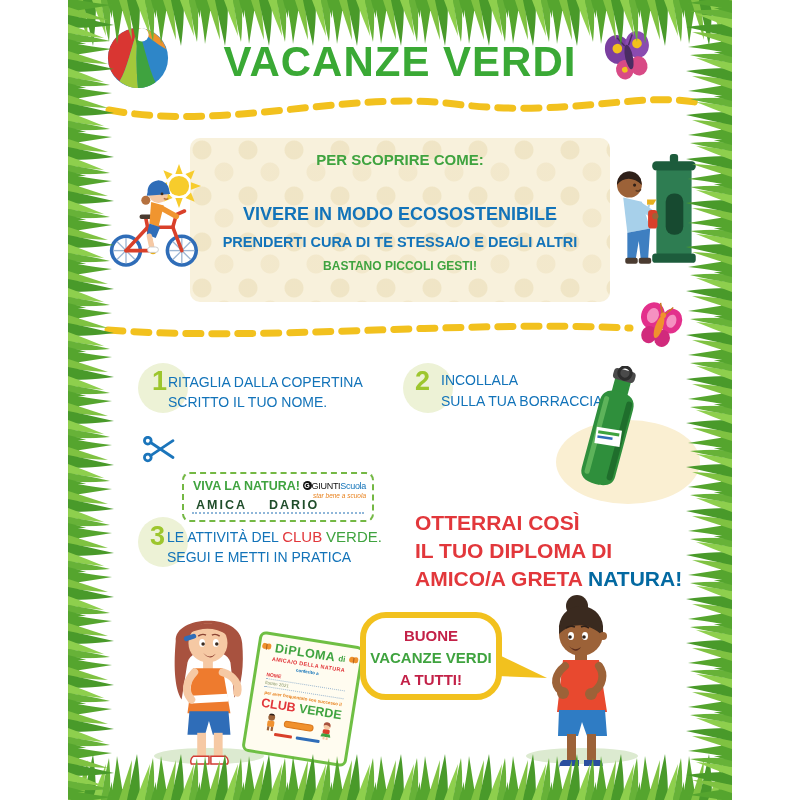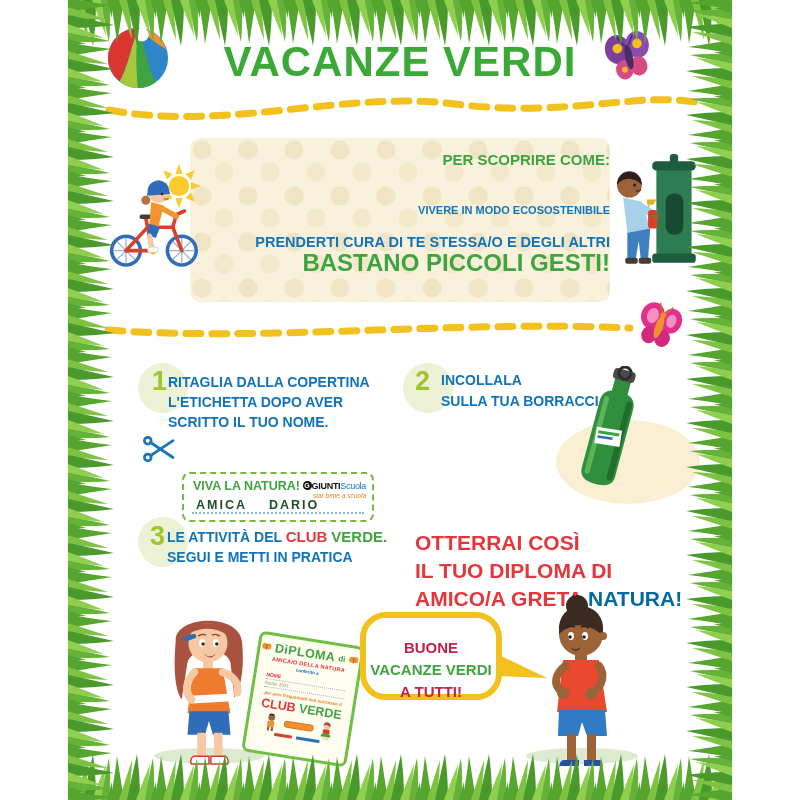--- a/index.html
+++ b/index.html
@@ -16,57 +16,57 @@
   #title{left:190px;top:38px;width:420px;text-align:center;font-size:42px;font-weight:bold;color:#3aa935;letter-spacing:1px}
   #bf1{left:600px;top:28px;width:58px;height:58px}
   #dash1{left:95px;top:80px;width:615px;height:52px}
   #dash2{left:100px;top:314px;width:545px;height:34px}
   #bf2{left:630px;top:298px;width:58px;height:58px}
 
   #intro-box{left:190px;top:138px;width:420px;height:164px;background:#f8f1dc;border-radius:10px;z-index:1;
     background-image:radial-gradient(circle at 12px 12px, rgba(221,202,146,.30) 9px, transparent 10px),
                      radial-gradient(circle at 34px 34px, rgba(221,202,146,.22) 9px, transparent 10px);
     background-size:46px 46px}
-  .ibox-line{position:absolute;left:0;width:100%;text-align:right;font-weight:bold}
+  .ibox-line{position:absolute;left:0;width:100%;text-align:center;font-weight:bold}
   #ib-heading{top:13px;font-size:15px;color:#3fa33f}
   #ib-p0{top:38px;font-size:15px;color:#1273b9}
-  #ib-p1{top:66px;font-size:11px;color:#1273b9}
+  #ib-p1{top:66px;font-size:18px;color:#1273b9}
   #ib-p2{top:96px;font-size:14.5px;color:#1273b9}
-  #ib-concl{top:111px;font-size:24px;color:#3fa33f}
+  #ib-concl{top:121px;font-size:12px;color:#3fa33f}
   #sun{left:156px;top:163px;width:46px;height:46px;z-index:2}
   #bike-kid{left:96px;top:166px;width:114px;height:108px;z-index:2}
   #fountain-boy{left:594px;top:154px;width:104px;height:114px;z-index:2}
 
   .stepc{position:absolute;width:50px;height:50px;border-radius:50%;background:#edf2d6;z-index:1}
   #c1{left:138px;top:363px}#c2{left:403px;top:363px}#c3{left:138px;top:517px}
   .stepn{position:absolute;z-index:2;font-size:27px;font-weight:bold;color:#9dc62e}
   #n1{left:152px;top:366px}#n2{left:415px;top:366px}#n3{left:150px;top:521px}
-  .steptxt{position:absolute;z-index:2;font-size:14px;font-weight:bold;line-height:20px;color:#1273b9}
+  .steptxt{position:absolute;z-index:2;font-size:14px;font-weight:normal;line-height:20px;color:#1273b9}
   #t1{left:168px;top:372px;width:230px}
   #t2{left:441px;top:370px;width:210px;line-height:21px}
   #t3{left:167px;top:527px;width:250px}
   .club-red{color:#e2373b;font-size:15px}
   .verde-green{color:#3fa33f;font-size:15px}
 
   #scissors{left:142px;top:436px;width:34px;height:28px;z-index:2}
   #label-box{left:182px;top:472px;width:192px;height:50px;background:#fff;border:2px dashed #74b844;border-radius:8px;z-index:2}
   #label-headline{position:absolute;left:9px;top:5px;font-size:12.5px;font-weight:bold;color:#3fa33f}
   #publisher{position:absolute;right:6px;top:5px;text-align:right;line-height:9px}
   .giunti-g{display:inline-block;width:9px;height:9px;border-radius:50%;background:#111;color:#fff;font-size:7px;font-weight:bold;text-align:center;line-height:9px;vertical-align:1px}
-  .giunti-brand{font-size:9px;font-weight:bold;color:#111;letter-spacing:-.3px}
+  .giunti-brand{font-size:9px;font-weight:normal;color:#111;letter-spacing:-.3px}
   .giunti-scuola{font-size:9px;font-weight:normal;color:#1273b9;letter-spacing:-.3px}
   .giunti-tag{font-size:6.5px;color:#e8821e;font-style:italic}
   #label-names{position:absolute;left:12px;top:24px;font-size:12.5px;font-weight:bold;color:#1f4d2a;letter-spacing:2px}
   #label-names .nm2{margin-left:22px}
   #label-dotline{position:absolute;left:8px;right:8px;bottom:6px;border-bottom:2px dotted #8fb6d9}
 
   #bottle-bg{left:556px;top:420px;width:144px;height:84px;background:#faefd2;border-radius:50%;z-index:1}
   #bottle{left:574px;top:366px;width:72px;height:126px;z-index:2}
 
-  #result{left:415px;top:529px;width:290px;font-size:21px;font-weight:bold;line-height:28px;color:#e2373b;z-index:2}
+  #result{left:415px;top:509px;width:290px;font-size:21px;font-weight:bold;line-height:28px;color:#e2373b;z-index:2}
   #result .ngreen{color:#0369a1}
 
   .shadow{position:absolute;background:#dcead0;border-radius:50%;z-index:2}
   #shadow-girl{left:154px;top:748px;width:110px;height:16px}
   #shadow-boy{left:526px;top:748px;width:112px;height:16px}
   #girl{left:148px;top:600px;width:118px;height:166px;z-index:3}
   #boy{left:520px;top:594px;width:122px;height:180px;z-index:3}
 
   #diploma{left:250px;top:638px;width:106px;height:122px;background:#fffcf0;border:3px solid #6fbf44;border-radius:7px;
     transform:rotate(9deg);z-index:5;text-align:center;padding-top:5px}
@@ -81,21 +81,21 @@
   .dip-reason{font-size:4.5px;font-weight:bold;color:#e8821e;margin-top:3px}
   .dip-club{font-size:12.5px;font-weight:bold;margin-top:1px}
   .dip-club .c{color:#e2373b}.dip-club .v{color:#3fa33f}
   .dip-kids{display:flex;align-items:flex-end;justify-content:center;gap:6px;margin-top:2px}
   .dip-pill{width:30px;height:7px;background:#f0912d;border-radius:4px;margin-bottom:6px;border:1px solid #d9761a}
   .dip-footer{display:flex;justify-content:center;gap:4px;margin-top:1px}
   .dip-footer span{display:inline-block;height:3px;border-radius:1px}
   .df-red{width:18px;background:#d9402a}.df-blue{width:24px;background:#2f6db8}
 
   #bubble{left:360px;top:612px;width:142px;height:88px;background:#fff;border:6px solid #f2c11e;border-radius:26px;z-index:6;
-    text-align:center;font-weight:bold;font-size:15px;line-height:22px;padding-top:19px}
+    text-align:center;font-weight:bold;font-size:15px;line-height:22px;padding-top:7px}
   #bubble .crimson{color:#c32148}
   #bubble .bgreen{color:#3fa33f}
   #bubble-tail{left:497px;top:652px;width:52px;height:38px;z-index:6}
 </style>
 </head>
 <body>
 
 <svg id="grass-top" class="grass" width="664" height="46">
   <defs>
     <pattern id="grassP" width="44" height="46" patternUnits="userSpaceOnUse">
@@ -239,21 +239,20 @@
     <ellipse cx="30" cy="30" rx="4" ry="12" fill="#f0912d"></ellipse>
     <circle cx="30" cy="17" r="3" fill="#f0912d"></circle>
     <path d="M28,15 L23,6 M32,15 L37,6" stroke="#c9761f" stroke-width="1.5" fill="none"></path>
   </g>
 </svg>
 
 <div id="c1" class="stepc"></div>
 <div id="n1" class="stepn">1</div>
 <div id="t1" class="steptxt">
   <div>RITAGLIA DALLA COPERTINA</div>
-  <div>L'ETICHETTA DOPO AVER</div>
   <div>SCRITTO IL TUO NOME.</div>
 </div>
 <svg id="scissors" class="abs" viewBox="0 0 36 30">
   <g stroke="#1b75bb" stroke-width="3" fill="none" stroke-linecap="round">
     <line x1="33" y1="5" x2="9" y2="21"></line>
       <line x1="33" y1="23" x2="9" y2="7"></line>
     <circle cx="6" cy="23" r="3.6"></circle>
       <circle cx="6" cy="5" r="3.6"></circle>
   </g>
 </svg>

